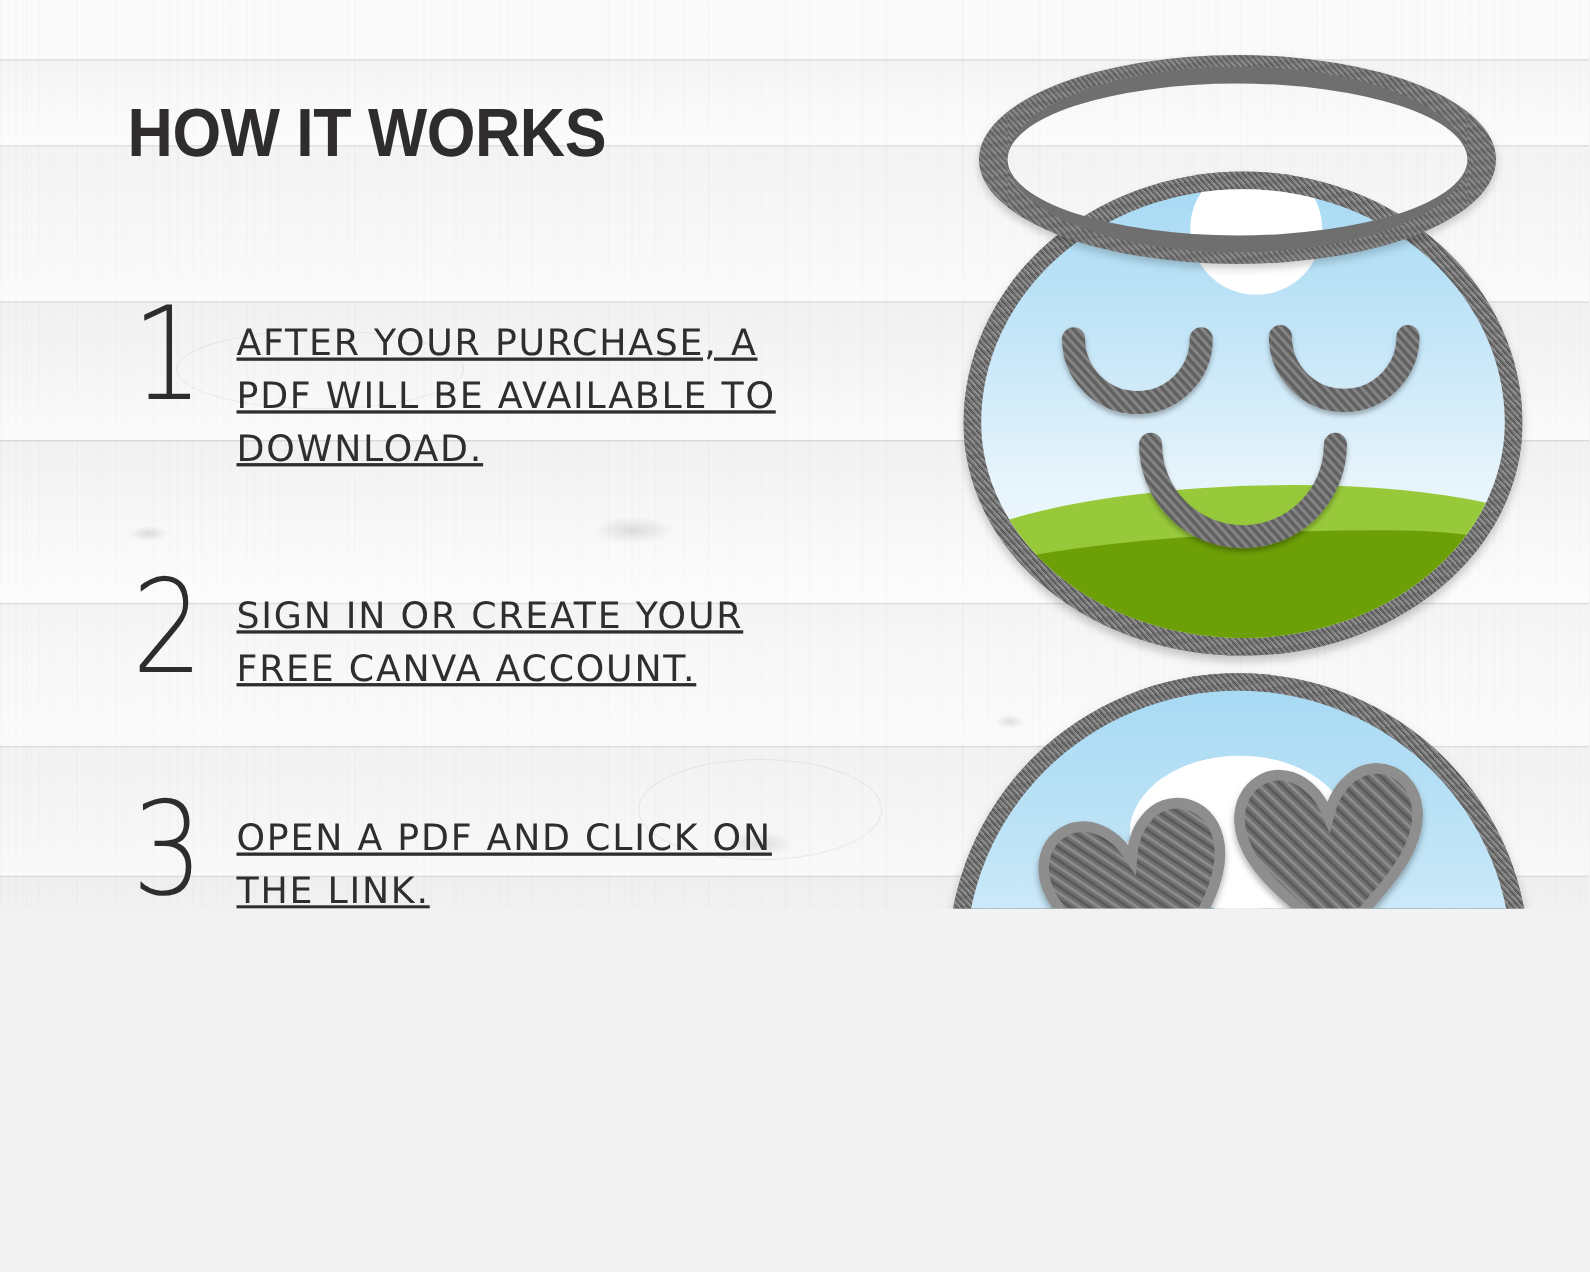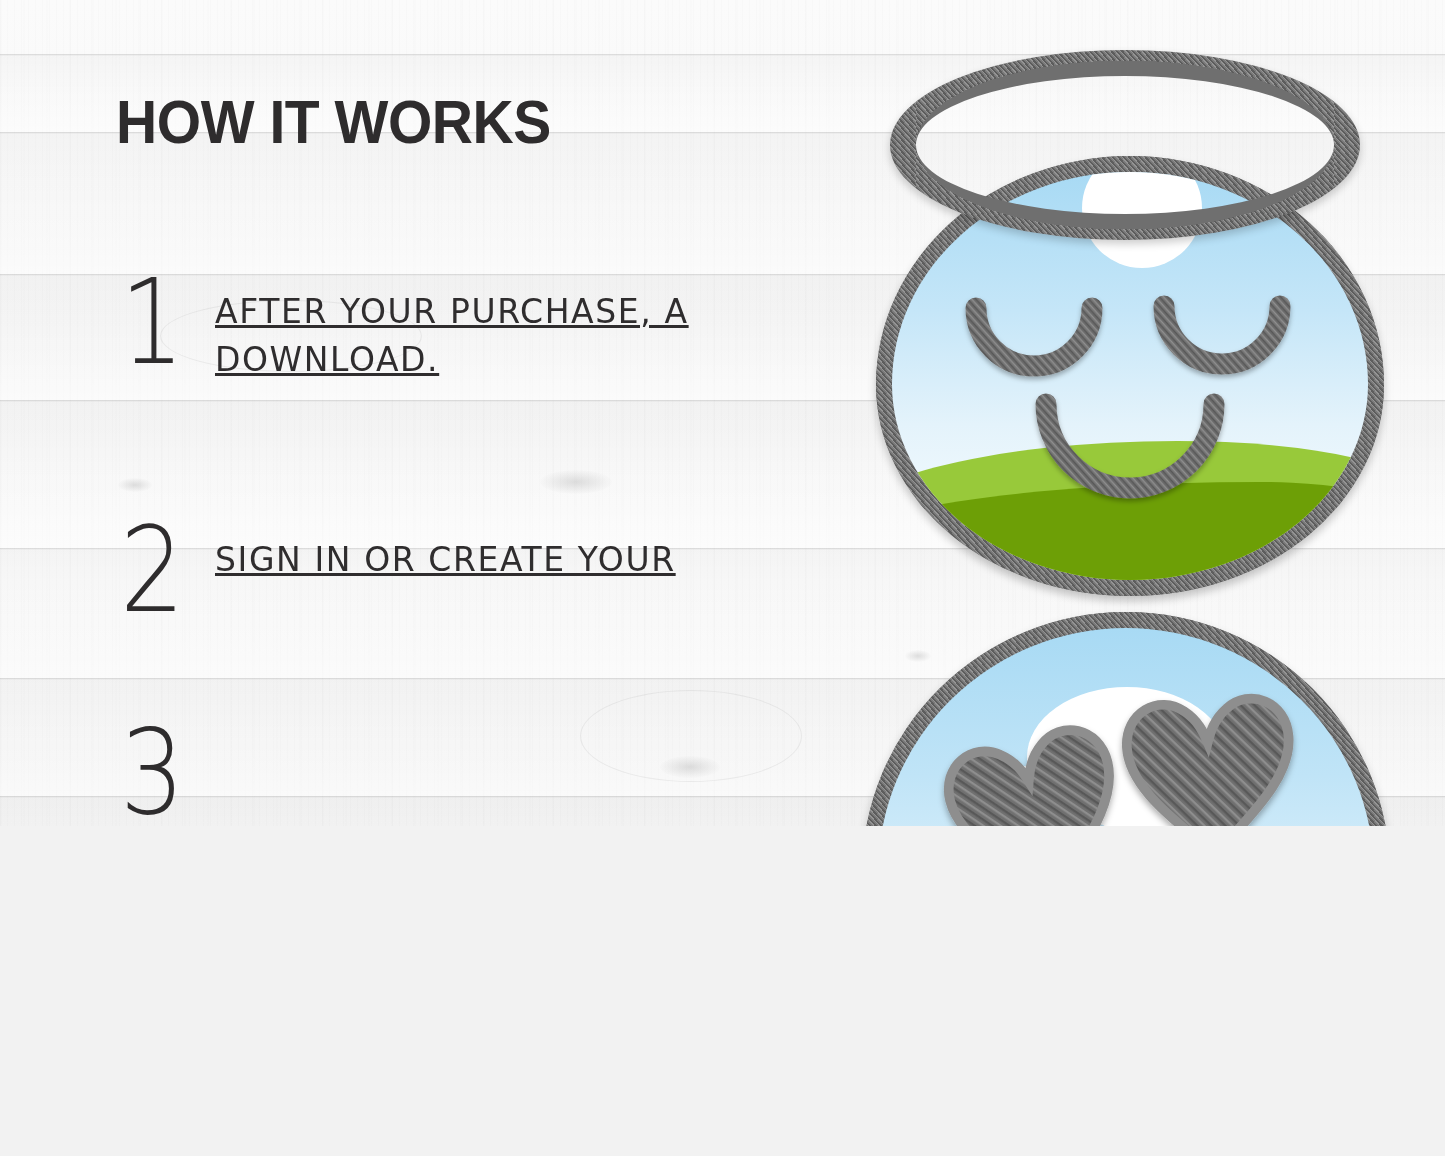--- a/index.html
+++ b/index.html
@@ -207,33 +207,39 @@
   <div class="grainarc" style="left:1180px;top:880px;width:200px;height:80px"></div>
 
   <div class="title">HOW IT WORKS</div>
 
   <div class="steps">
 
     <div class="step" id="step1">
       <div class="num">1</div>
       <div class="body">
         <span>AFTER YOUR PURCHASE, A</span>
+        <span>PDF WILL BE AVAILABLE TO</span>
         <span>DOWNLOAD.</span>
       </div>
     </div>
 
     <div class="step" id="step2">
       <div class="num">2</div>
       <div class="body">
         <span>SIGN IN OR CREATE YOUR</span>
+        <span>FREE CANVA ACCOUNT.</span>
       </div>
     </div>
 
     <div class="step" id="step3">
       <div class="num">3</div>
+      <div class="body">
+        <span>OPEN A PDF AND CLICK ON</span>
+        <span>THE LINK.</span>
+      </div>
     </div>
 
     <div class="step" id="step4">
       <div class="num">4</div>
     </div>
 
   </div>
 
   <div class="patch" id="patch-top">
 

